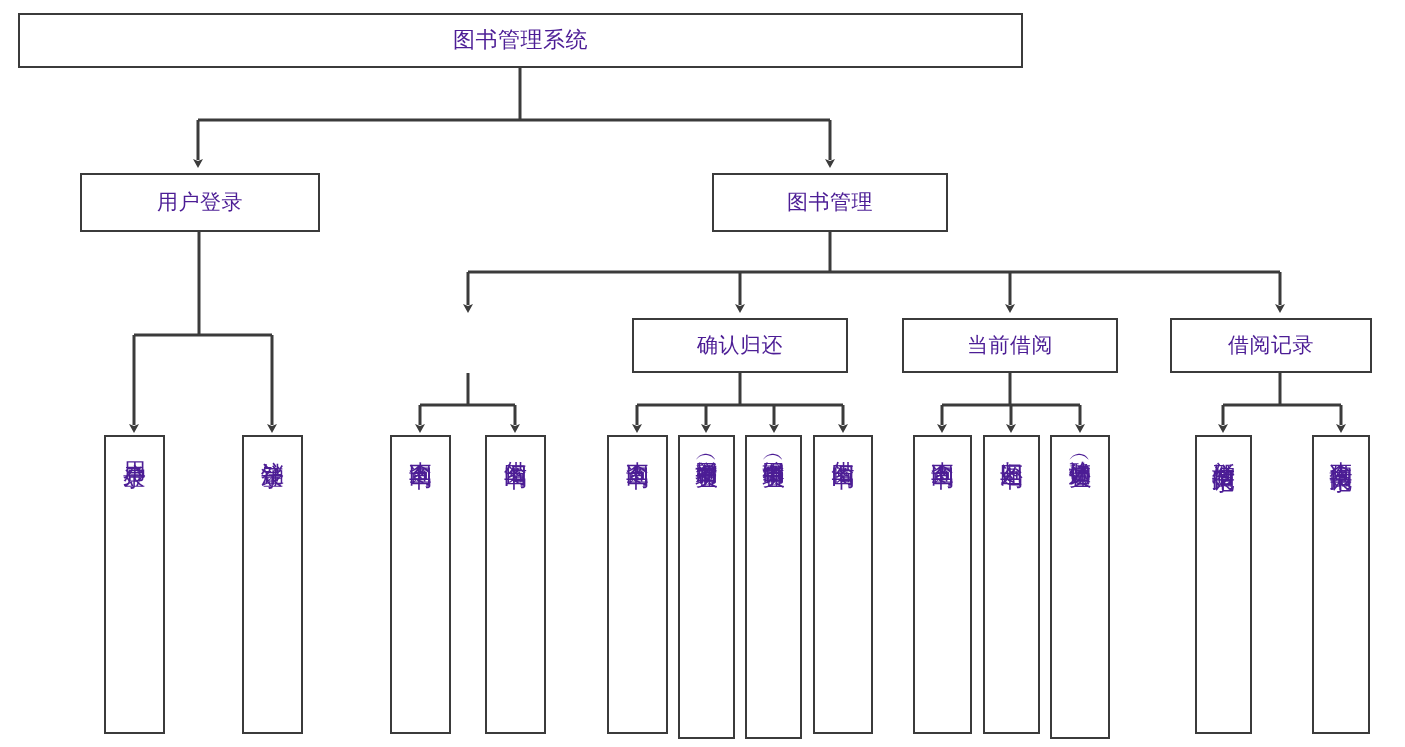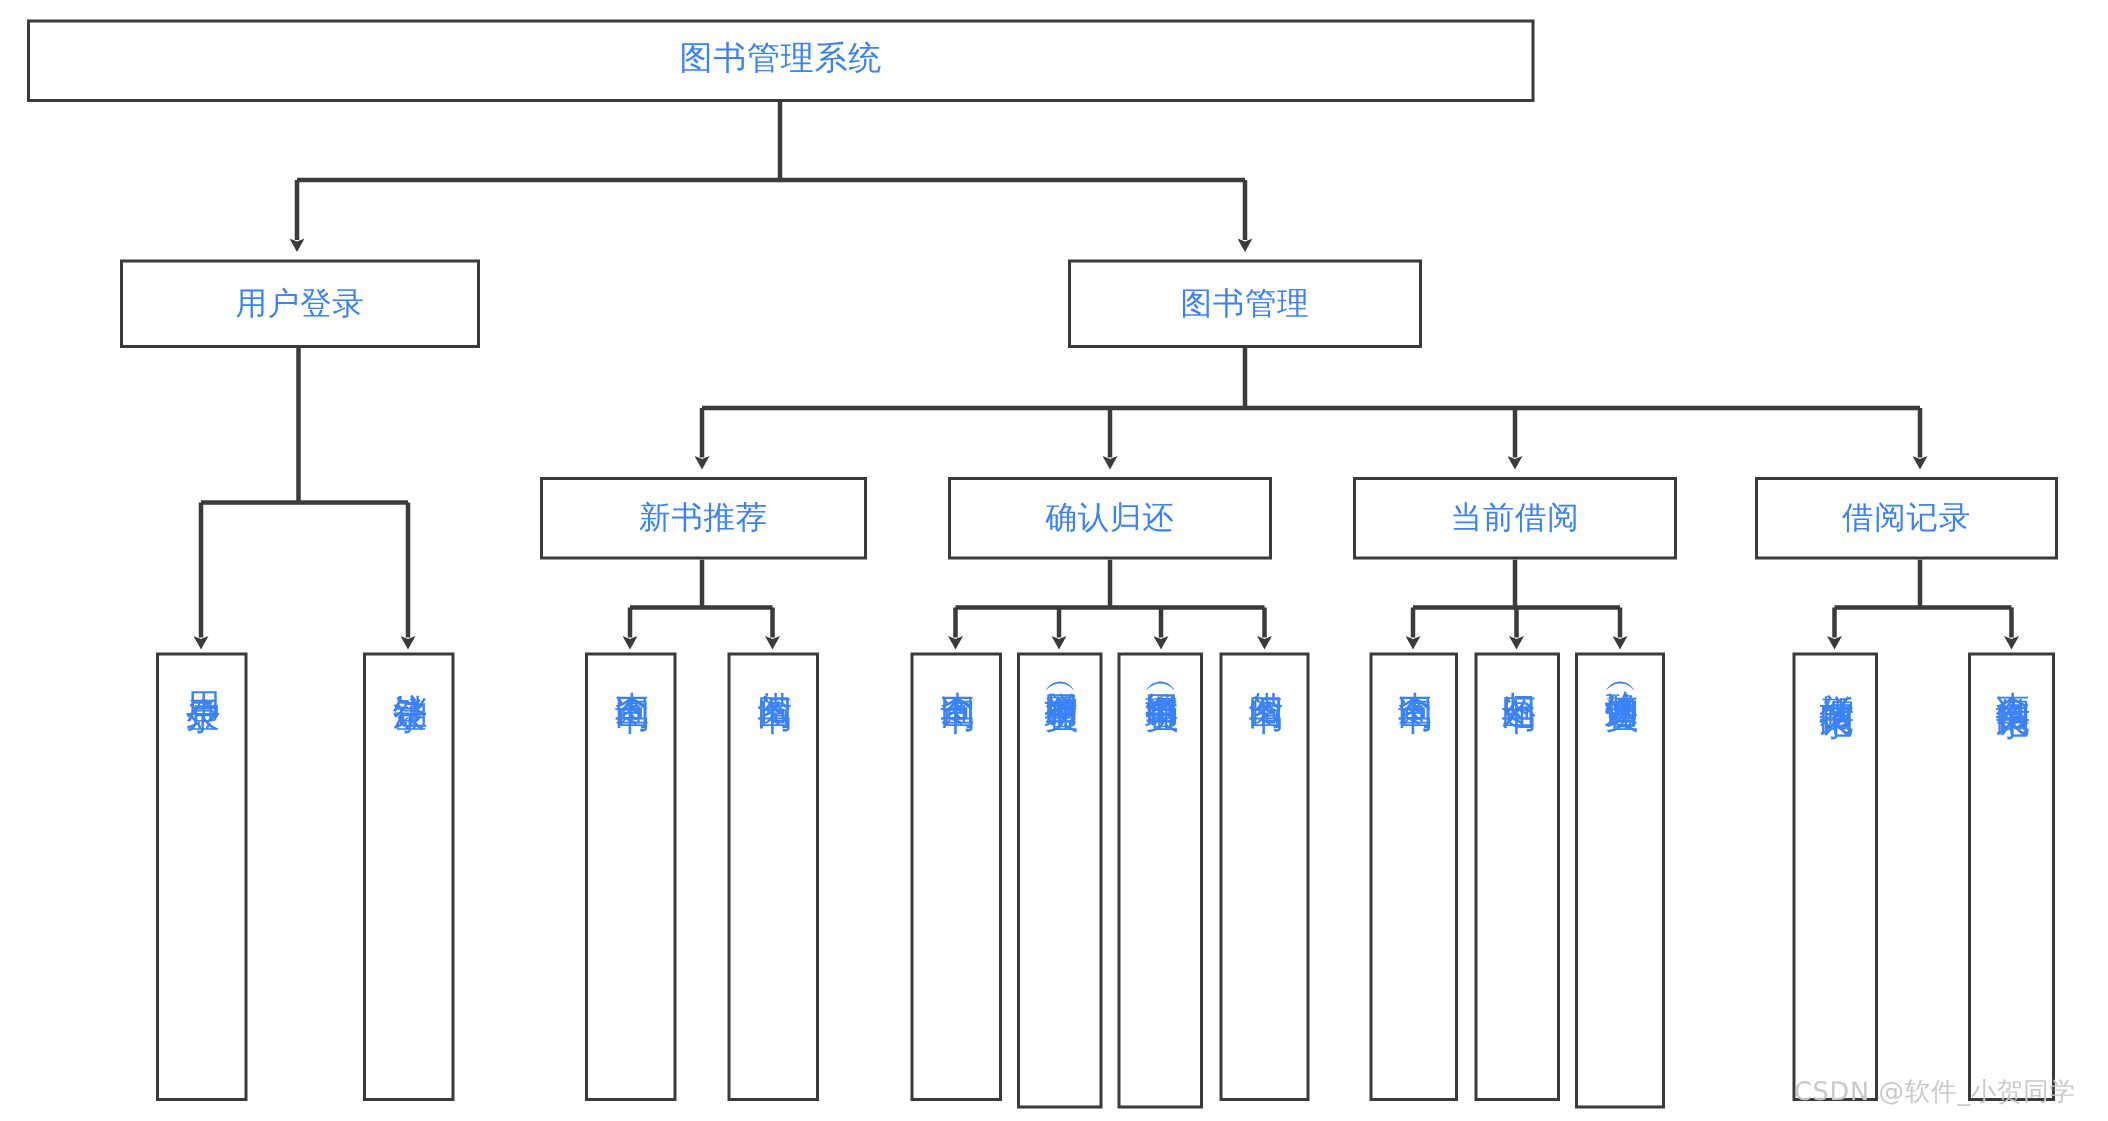--- a/index.html
+++ b/index.html
@@ -28,21 +28,21 @@
     position: absolute;
     border: 2px solid #3b3b3b;
     background: #ffffff;
     display: flex;
     align-items: center;
     justify-content: center;
     color: #3d3d3d;
     z-index: 2;
   }
   .node .label {
-    color: #3b82f6;
+    color: #4c1d95;
     line-height: 1.12;
     letter-spacing: 0.5px;
     white-space: nowrap;
   }
   
   .node.horiz .label {
     font-size: 21px;
     text-align: center;
   }
   .node.root .label { font-size: 22px; }
@@ -131,23 +131,20 @@
     <span class="label">图书管理系统</span>
   </div>
 
   <div class="node horiz" style="left:80px; top:173px; width:240px; height:59px;">
     <span class="label">用户登录</span>
   </div>
   <div class="node horiz" style="left:712px; top:173px; width:236px; height:59px;">
     <span class="label">图书管理</span>
   </div>
 
-  <div class="node horiz" style="left:360px; top:318px; width:218px; height:55px;">
-    <span class="label">新书推荐</span>
-  </div>
   <div class="node horiz" style="left:632px; top:318px; width:216px; height:55px;">
     <span class="label">确认归还</span>
   </div>
   <div class="node horiz" style="left:902px; top:318px; width:216px; height:55px;align-items:center;">
     <span class="label">当前借阅</span>
   </div>
   <div class="node horiz" style="left:1170px; top:318px; width:202px; height:55px;">
     <span class="label">借阅记录</span>
   </div>
 
@@ -188,15 +185,14 @@
     <span class="label">确认归还（管理员）</span>
   </div>
 
   <div class="node vert" style="left:1195px; top:435px; width:57px; height:299px;">
     <span class="label">新增借阅记录</span>
   </div>
   <div class="node vert" style="left:1312px; top:435px; width:58px; height:299px;">
     <span class="label">查询借阅记录</span>
   </div>
 
-  <div class="watermark" style="left:1196px; top:716px;">CSDN @软件_小贺同学</div>
 
 </div>
 
 </body></html>

